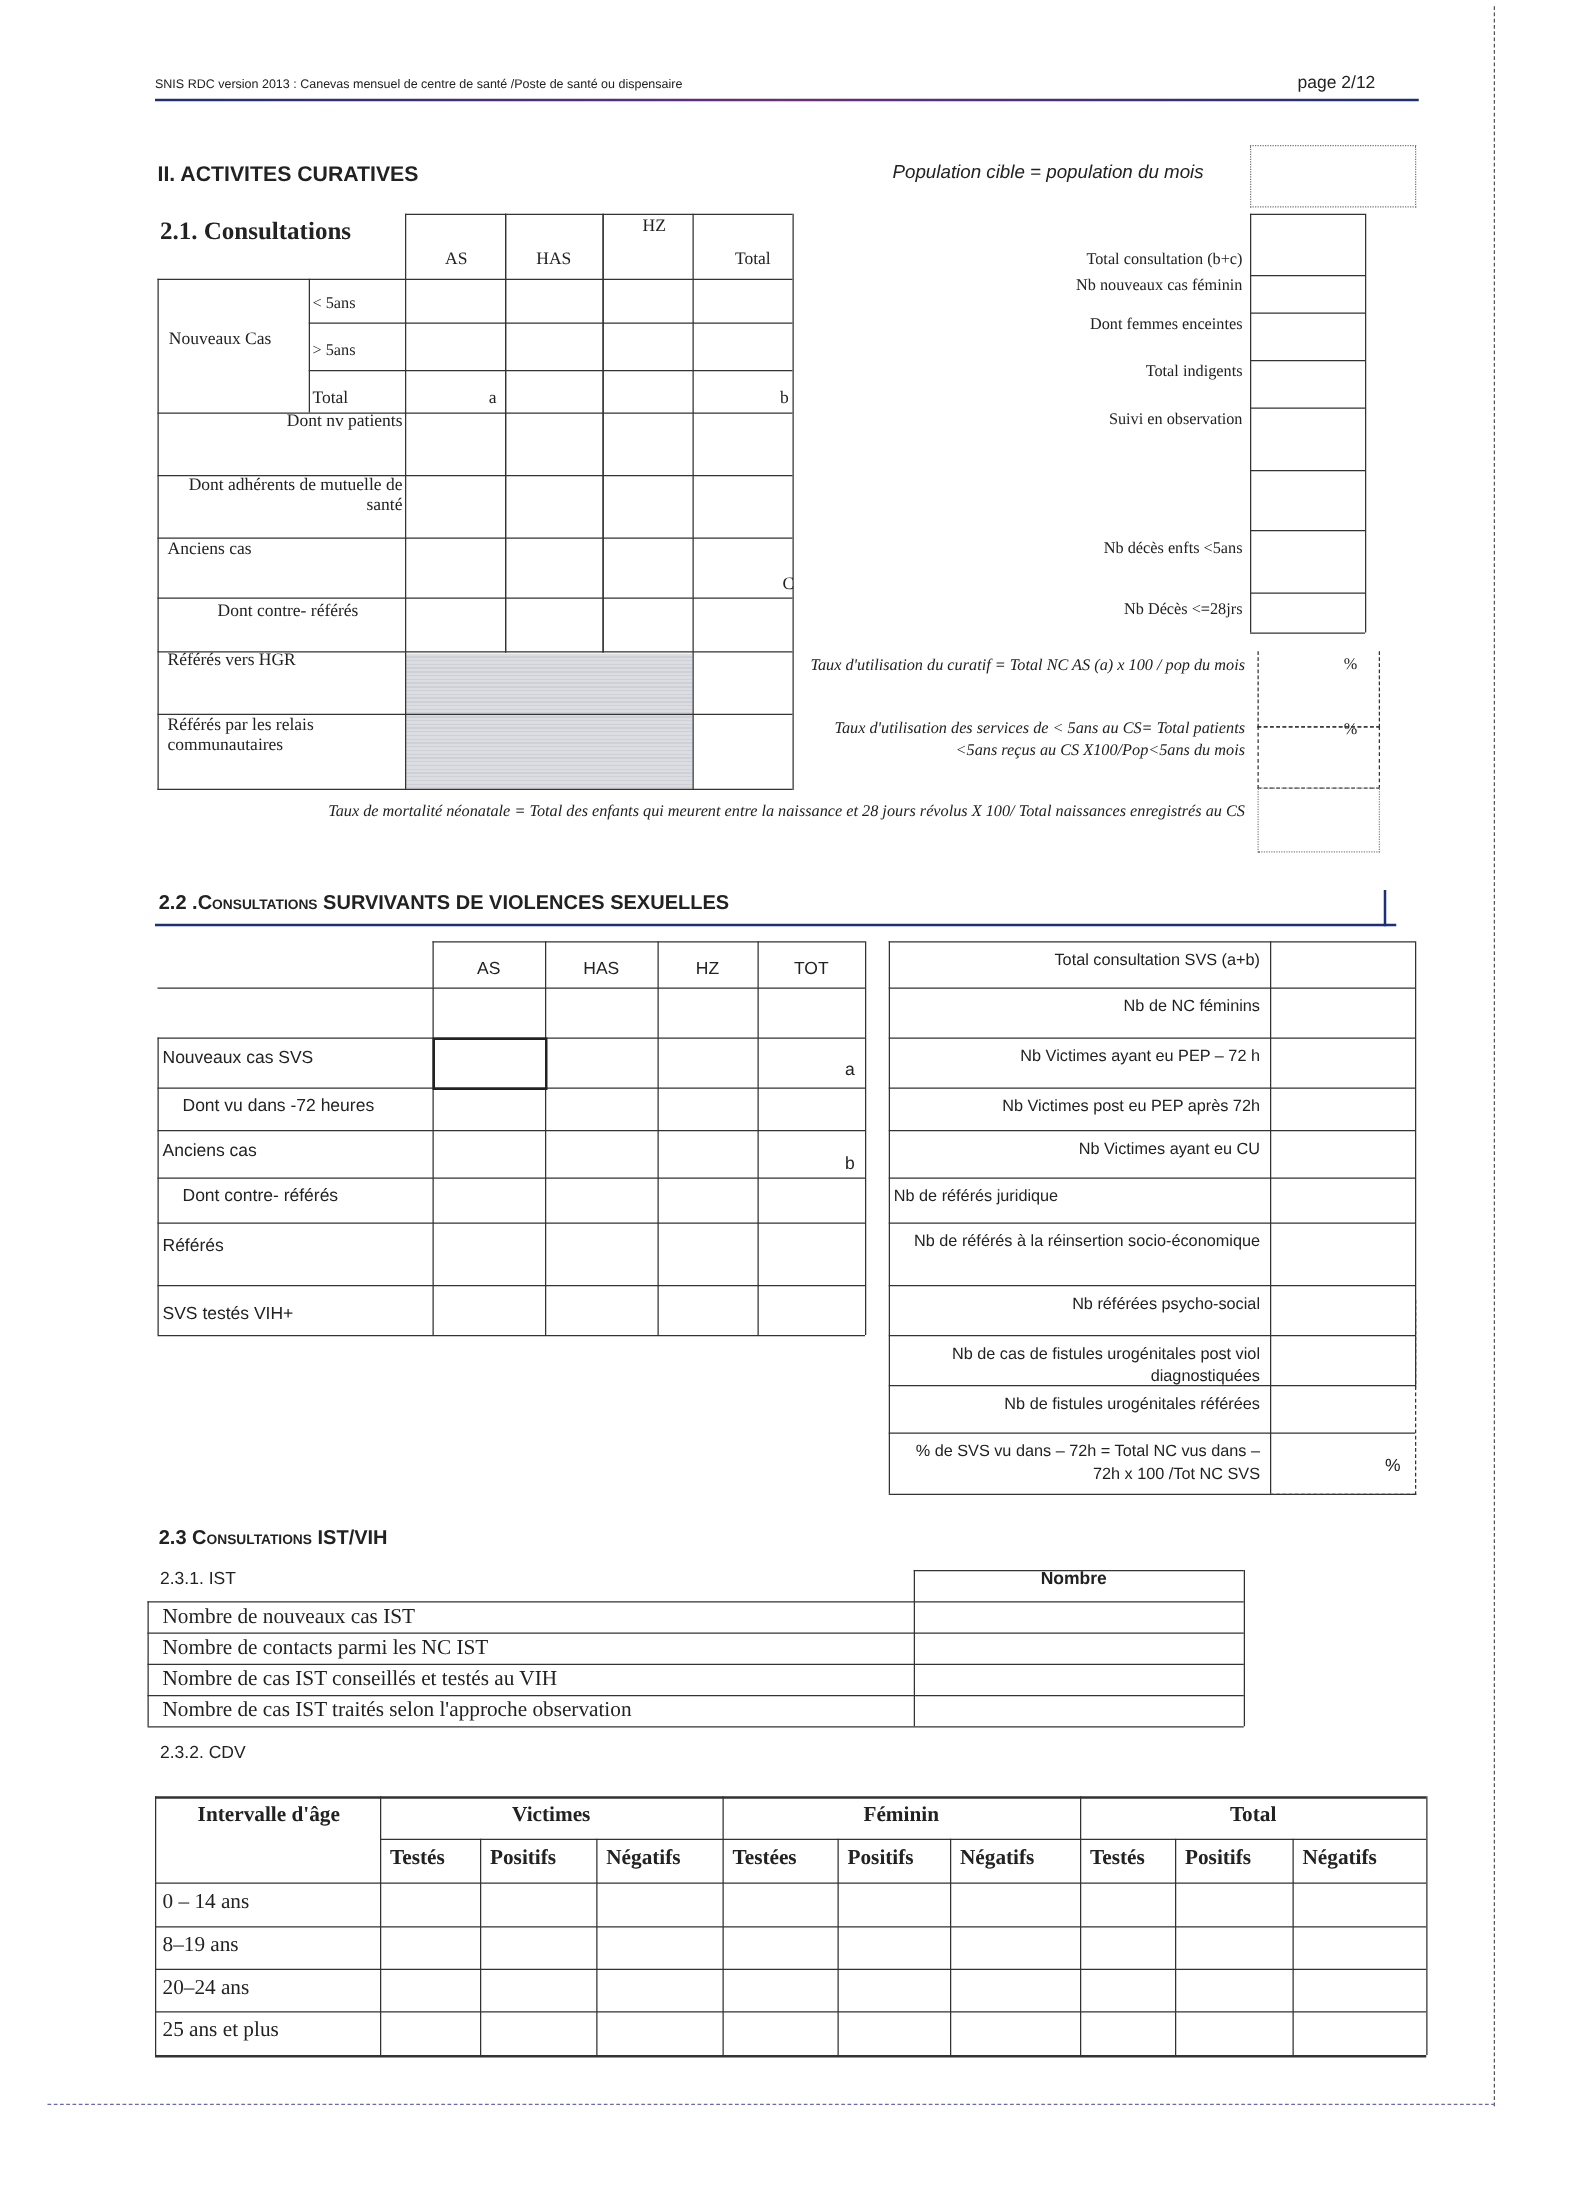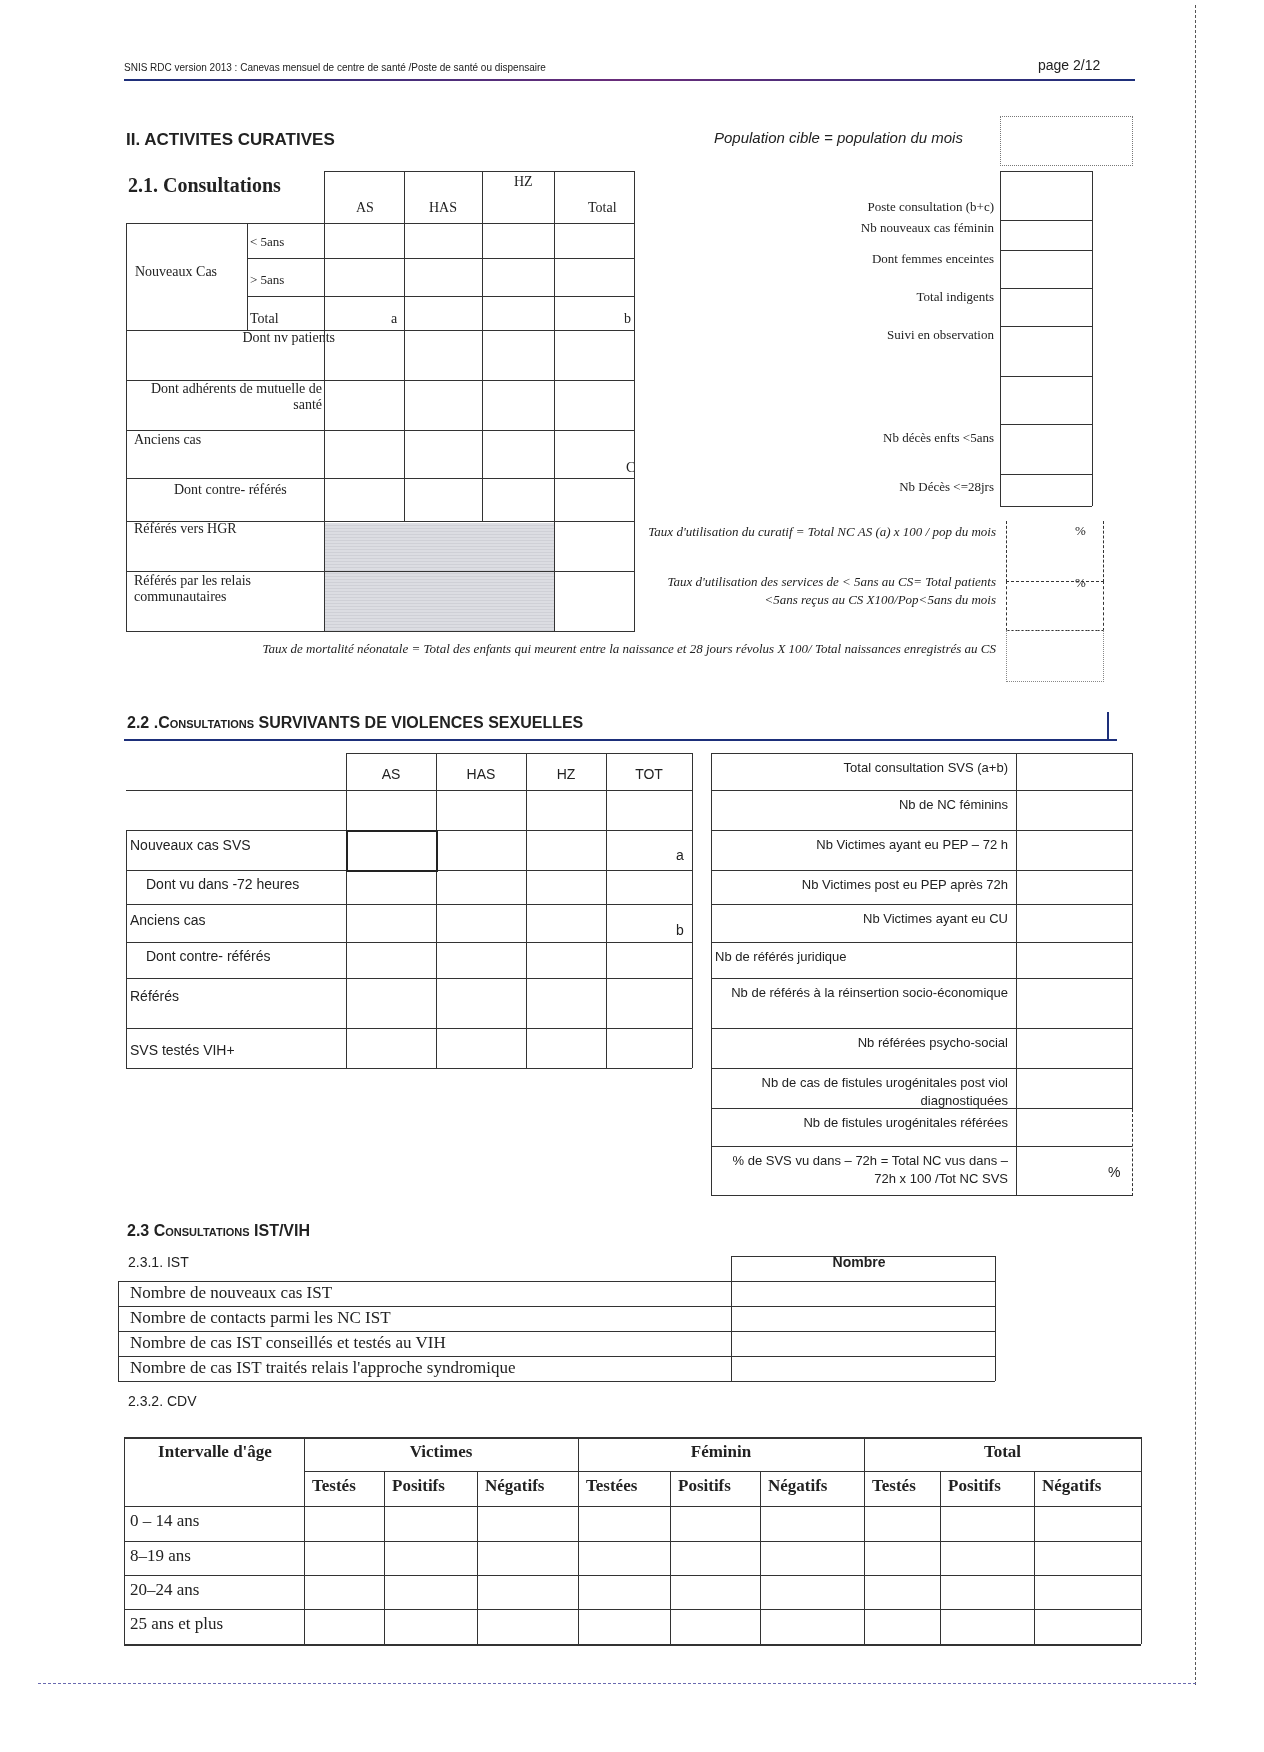--- a/index.html
+++ b/index.html
@@ -55,21 +55,21 @@
   <div class="abs serif t13" style="left:429px;top:200px;">HAS</div>
   <div class="abs serif t13" style="left:514px;top:174px;">HZ</div>
   <div class="abs serif t13" style="left:588px;top:200px;">Total</div>
 
   <div class="abs serif t13" style="left:135px;top:264px;">Nouveaux Cas</div>
   <div class="abs serif t12" style="left:250px;top:234px;">&lt; 5ans</div>
   <div class="abs serif t12" style="left:250px;top:272px;">&gt; 5ans</div>
   <div class="abs serif t13" style="left:250px;top:311px;">Total</div>
   <div class="abs serif t13" style="left:391px;top:311px;">a</div>
   <div class="abs serif t13" style="left:624px;top:311px;">b</div>
-  <div class="abs serif t13 right" style="left:126px;top:330px;width:196px;padding-left:13px;">Dont nv patients</div>
+  <div class="abs serif t13 right" style="left:126px;top:330px;width:196px;">Dont nv patients</div>
   <div class="abs serif t13 right" style="left:126px;top:381px;width:196px;">Dont adhérents de mutuelle de santé</div>
   <div class="abs serif t13" style="left:134px;top:432px;">Anciens cas</div>
   <div class="abs serif t13" style="left:626px;top:460px;">C</div>
   <div class="abs serif t13" style="left:174px;top:482px;">Dont contre- référés</div>
   <div class="abs serif t13" style="left:134px;top:521px;">Référés vers HGR</div>
   <div class="abs serif t13" style="left:134px;top:573px;width:160px;">Référés par les relais communautaires</div>
 
   <div class="shade" style="left:324px;top:523px;width:230px;height:108px;"></div>
 </div>
 
@@ -158,21 +158,21 @@
 <div class="ln" style="left: 1000px; top: 171px; width: 92px; height: 1px;"></div>
 <div class="ln" style="left: 1000px; top: 220px; width: 92px; height: 1px;"></div>
 <div class="ln" style="left: 1000px; top: 250px; width: 92px; height: 1px;"></div>
 <div class="ln" style="left: 1000px; top: 288px; width: 92px; height: 1px;"></div>
 <div class="ln" style="left: 1000px; top: 326px; width: 92px; height: 1px;"></div>
 <div class="ln" style="left: 1000px; top: 376px; width: 92px; height: 1px;"></div>
 <div class="ln" style="left: 1000px; top: 424px; width: 92px; height: 1px;"></div>
 <div class="ln" style="left: 1000px; top: 474px; width: 92px; height: 1px;"></div>
 <div class="ln" style="left: 1000px; top: 506px; width: 92px; height: 1px;"></div>
 <div class="cell-input" style="left: 1001px; top: 172px; width: 91px; height: 48px;"></div>
-<div class="abs serif t12 right" style="left: 700px; top: 199px; width: 294px;">Poste consultation (b+c)</div>
+<div class="abs serif t12 right" style="left: 700px; top: 199px; width: 294px;">Total consultation (b+c)</div>
 <div class="cell-input" style="left: 1001px; top: 221px; width: 91px; height: 29px;"></div>
 <div class="abs serif t12 right" style="left: 700px; top: 220px; width: 294px;">Nb nouveaux cas féminin</div>
 <div class="cell-input" style="left: 1001px; top: 251px; width: 91px; height: 37px;"></div>
 <div class="abs serif t12 right" style="left: 700px; top: 251px; width: 294px;">Dont femmes enceintes</div>
 <div class="cell-input" style="left: 1001px; top: 289px; width: 91px; height: 37px;"></div>
 <div class="abs serif t12 right" style="left: 700px; top: 289px; width: 294px;">Total indigents</div>
 <div class="cell-input" style="left: 1001px; top: 327px; width: 91px; height: 49px;"></div>
 <div class="abs serif t12 right" style="left: 700px; top: 327px; width: 294px;">Suivi en observation</div>
 <div class="cell-input" style="left: 1001px; top: 377px; width: 91px; height: 47px;"></div>
 <div class="cell-input" style="left: 1001px; top: 425px; width: 91px; height: 49px;"></div>
@@ -286,21 +286,21 @@
 <div class="ln" style="left: 118px; top: 1331px; width: 877px; height: 1px;"></div>
 <div class="ln" style="left: 118px; top: 1356px; width: 877px; height: 1px;"></div>
 <div class="ln" style="left: 118px; top: 1381px; width: 877px; height: 1px;"></div>
 <div class="ln" style="left: 118px; top: 1281px; width: 1px; height: 100px;"></div>
 <div class="abs serif" style="left: 130px; top: 1283px; font-size: 17px;">Nombre de nouveaux cas IST</div>
 <div class="cell-input" style="left: 732px; top: 1282px; width: 262px; height: 24px;"></div>
 <div class="abs serif" style="left: 130px; top: 1308px; font-size: 17px;">Nombre de contacts parmi les NC IST</div>
 <div class="cell-input" style="left: 732px; top: 1307px; width: 262px; height: 24px;"></div>
 <div class="abs serif" style="left: 130px; top: 1333px; font-size: 17px;">Nombre de cas IST conseillés et testés au VIH</div>
 <div class="cell-input" style="left: 732px; top: 1332px; width: 262px; height: 24px;"></div>
-<div class="abs serif" style="left: 130px; top: 1358px; font-size: 17px;">Nombre de cas IST traités relais l'approche syndromique</div>
+<div class="abs serif" style="left: 130px; top: 1358px; font-size: 17px;">Nombre de cas IST traités selon l'approche observation</div>
 <div class="cell-input" style="left: 732px; top: 1357px; width: 262px; height: 24px;"></div>
 <div class="ln" style="left: 124px; top: 1437px; width: 1017px; height: 2px;"></div>
 <div class="ln" style="left: 304px; top: 1471px; width: 837px; height: 1px;"></div>
 <div class="ln" style="left: 124px; top: 1506px; width: 1017px; height: 1px;"></div>
 <div class="ln" style="left: 124px; top: 1541px; width: 1017px; height: 1px;"></div>
 <div class="ln" style="left: 124px; top: 1575px; width: 1017px; height: 1px;"></div>
 <div class="ln" style="left: 124px; top: 1609px; width: 1017px; height: 1px;"></div>
 <div class="ln" style="left: 124px; top: 1644px; width: 1017px; height: 2px;"></div>
 <div class="ln" style="left: 124px; top: 1437px; width: 1px; height: 207px;"></div>
 <div class="ln" style="left: 1141px; top: 1437px; width: 1px; height: 207px;"></div>

